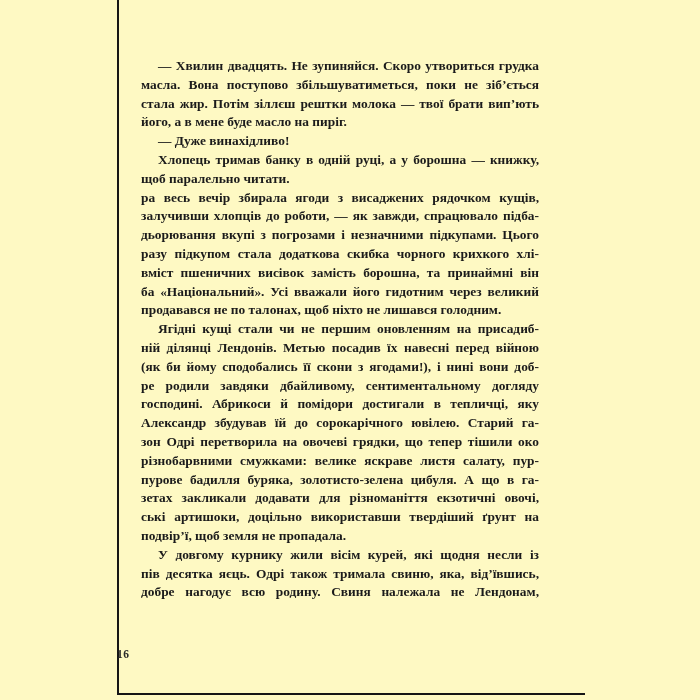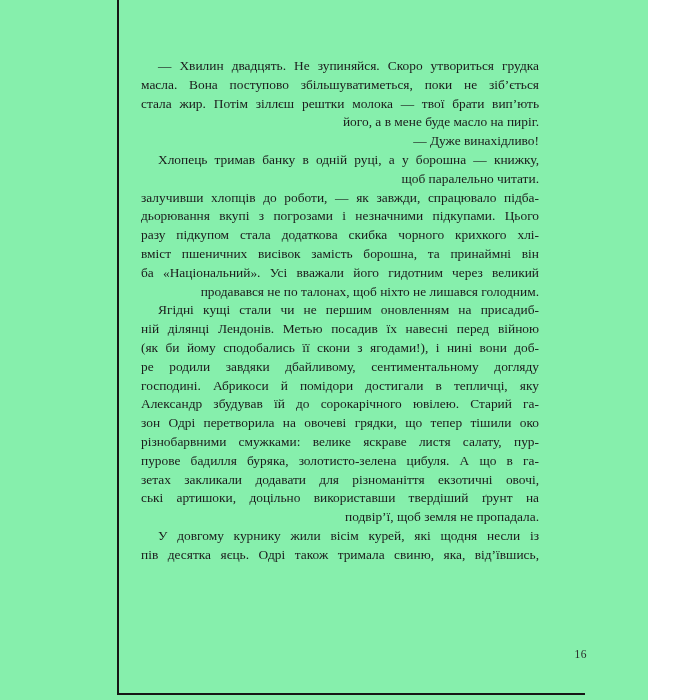--- a/index.html
+++ b/index.html
@@ -2,25 +2,26 @@
 <html><head>
 <meta charset="utf-8">
 <style>
   html, body {
     margin: 0;
     padding: 0;
     background: #ffffff;
   }
   .page {
     position: relative;
-    width: 648px;
+    width: 700px;
     height: 700px;
-    background: #86efac;
+    background: #fef9c3;
     overflow: hidden;
     font-family: "Liberation Serif", serif;
+    font-weight: bold;
   }
   .rule-vertical {
     position: absolute;
     left: 117px;
     top: 0;
     width: 2px;
     height: 695px;
     background: #161616;
   }
   .rule-bottom {
@@ -36,71 +37,73 @@
     left: 141px;
     top: 57px;
     width: 398px;
     color: #1b1b1b;
     font-size: 13.4px;
     line-height: 18.8px;
   }
   .line {
     height: 18.8px;
     overflow: hidden;
-    text-align: right;
+    text-align: left;
     white-space: normal;
   }
   .line.fill {
     text-align: justify;
     text-align-last: justify;
   }
   .line.indent {
     padding-left: 17px;
   }
   .page-number {
     position: absolute;
     top: 648px;
     left: 117px;
     width: 470px;
-    text-align: right;
+    text-align: left;
     font-size: 11.5px;
     letter-spacing: 0.5px;
     color: #2a2a2a;
     font-family: "Liberation Serif", serif;
   }
 </style>
 </head>
 <body>
 
 <div class="page">
   <div class="rule-vertical"></div>
   <div class="rule-bottom"></div>
   <div class="text-block">
       <div class="line indent fill">— Хвилин двадцять. Не зупиняйся. Скоро утвориться грудка</div>
       <div class="line fill">масла. Вона поступово збільшуватиметься, поки не зіб’ється</div>
       <div class="line fill">стала жир. Потім зіллєш рештки молока — твої брати вип’ють</div>
       <div class="line">його, а в мене буде масло на пиріг.</div>
       <div class="line indent">— Дуже винахідливо!</div>
       <div class="line indent fill">Хлопець тримав банку в одній руці, а у борошна — книжку,</div>
       <div class="line">щоб паралельно читати.</div>
+      <div class="line fill">ра весь вечір збирала ягоди з висаджених рядочком кущів,</div>
       <div class="line fill">залучивши хлопців до роботи, — як завжди, спрацювало підба-</div>
       <div class="line fill">дьорювання вкупі з погрозами і незначними підкупами. Цього</div>
       <div class="line fill">разу підкупом стала додаткова скибка чорного крихкого хлі-</div>
       <div class="line fill">вміст пшеничних висівок замість борошна, та принаймні він</div>
       <div class="line fill">ба «Національний». Усі вважали його гидотним через великий</div>
       <div class="line">продавався не по талонах, щоб ніхто не лишався голодним.</div>
       <div class="line indent fill">Ягідні кущі стали чи не першим оновленням на присадиб-</div>
       <div class="line fill">ній ділянці Лендонів. Метью посадив їх навесні перед війною</div>
       <div class="line fill">(як би йому сподобались її скони з ягодами!), і нині вони доб-</div>
       <div class="line fill">ре родили завдяки дбайливому, сентиментальному догляду</div>
       <div class="line fill">господині. Абрикоси й помідори достигали в тепличці, яку</div>
       <div class="line fill">Александр збудував їй до сорокарічного ювілею. Старий га-</div>
       <div class="line fill">зон Одрі перетворила на овочеві грядки, що тепер тішили око</div>
       <div class="line fill">різнобарвними смужками: велике яскраве листя салату, пур-</div>
       <div class="line fill">пурове бадилля буряка, золотисто-зелена цибуля. А що в га-</div>
       <div class="line fill">зетах закликали додавати для різноманіття екзотичні овочі,</div>
       <div class="line fill">ські артишоки, доцільно використавши твердіший ґрунт на</div>
       <div class="line">подвір’ї, щоб земля не пропадала.</div>
       <div class="line indent fill">У довгому курнику жили вісім курей, які щодня несли із</div>
       <div class="line fill">пів десятка яєць. Одрі також тримала свиню, яка, від’ївшись,</div>
+      <div class="line fill">добре нагодує всю родину. Свиня належала не Лендонам,</div>
     </div>
   <div class="page-number">16</div>
 </div>
 
 </body></html>

